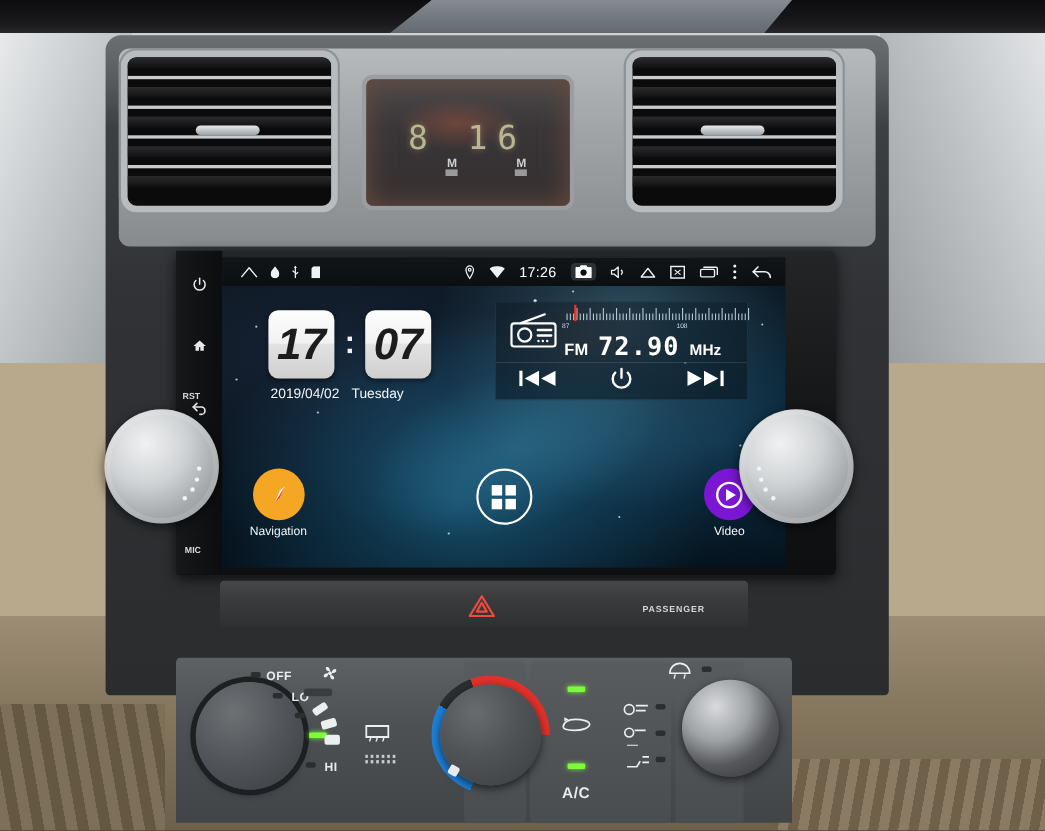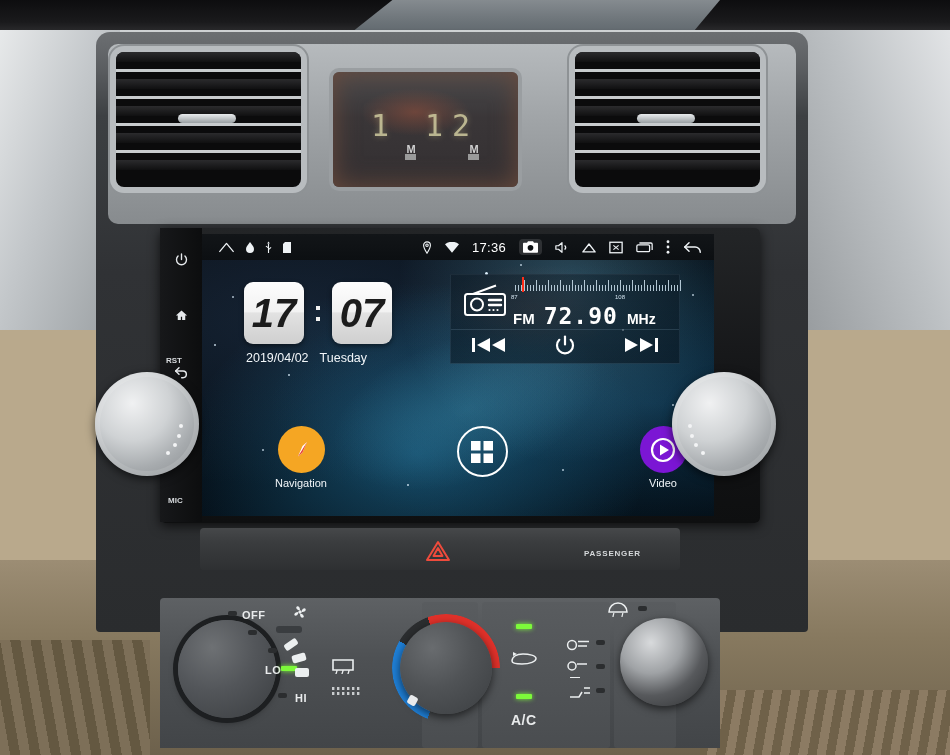--- a/index.html
+++ b/index.html
@@ -129,21 +129,21 @@
   #fm-band{color:#fff;font-size:15px;font-weight:bold;}
   #freq-val{color:#fff;font-size:23px;font-weight:bold;font-family:"DejaVu Sans Mono",monospace;
     letter-spacing:1px;}
   #freq-unit{color:#fff;font-size:14px;font-weight:bold;}
   #radio-ctrls{display:flex;height:33px;align-items:center;}
   #radio-ctrls>div{flex:1;text-align:center;color:#fff;}
 
   
   #dock{position:absolute;left:10px;top:192px;width:492px;display:flex;
     justify-content:space-between;padding:0 12px;box-sizing:border-box;}
-  .app{width:58px;text-align:center;margin-left:48px;}
+  .app{width:58px;text-align:center;}
   .app-ico{width:47px;height:47px;border-radius:50%;margin:0 auto;position:relative;
     display:flex;align-items:center;justify-content:center;}
   .app-lbl{margin-top:4px;color:#f1f5f8;font-size:11px;}
 
   
   #knob-left{left:95px;top:372px;width:104px;height:104px;border-radius:50%;
     background:radial-gradient(circle at 36% 30%,#f0f1f2 0%,#cfd2d4 38%,#a7abae 66%,#85898c 100%);
     box-shadow:0 3px 10px rgba(0,0,0,.6),inset 0 0 0 5px rgba(255,255,255,.12);}
   #knob-right{left:672px;top:372px;width:104px;height:104px;border-radius:50%;
     background:radial-gradient(circle at 36% 30%,#f0f1f2 0%,#cfd2d4 38%,#a7abae 66%,#85898c 100%);
@@ -224,21 +224,21 @@
     <div class="slat"></div>
       <div class="slatgap"></div>
     <div class="slat"></div>
       <div class="slatgap"></div>
     <div class="slat"></div>
     <div class="vent-knob"></div>
   </div>
 
   <div class="layer" id="clock-pod"></div>
   <div class="layer" id="clock-glow"></div>
-  <div class="layer" id="dash-clock-digits">1 12</div>
+  <div class="layer" id="dash-clock-digits">8 16</div>
   <div class="clock-marker" id="cm1">
     <span>M</span><i></i>
   </div>
   <div class="clock-marker" id="cm2">
     <span>M</span><i></i>
   </div>
 
   <div class="layer" id="headunit">
 
     <div id="bezel-left">
@@ -311,21 +311,21 @@
             <svg width="10" height="13" viewBox="0 0 12 16" fill="none" stroke="#eef2f5" stroke-width="1.4">
               <path d="M6 1a4.2 4.2 0 0 1 4.2 4.2C10.2 8.4 6 15 6 15S1.8 8.4 1.8 5.2A4.2 4.2 0 0 1 6 1z"></path>
               <circle cx="6" cy="5.2" r="1.5"></circle>
             </svg>
           </span>
           <span class="sbi">
             <svg width="14" height="11" viewBox="0 0 16 12" fill="#eef2f5">
                 <path d="M8 12 0 2.2A13 13 0 0 1 16 2.2z"></path>
               </svg>
           </span>
-          <span id="sb-clock">17:36</span>
+          <span id="sb-clock">17:26</span>
           <span id="camera-chip">
             <svg width="15" height="12" viewBox="0 0 18 14" fill="#ffffff">
               <path d="M6 0h6l1.2 2H17a1 1 0 0 1 1 1v10a1 1 0 0 1-1 1H1a1 1 0 0 1-1-1V3a1 1 0 0 1 1-1h3.8z"></path>
               <circle cx="9" cy="8" r="3.4" fill="#0c0f12"></circle>
             </svg>
           </span>
           <span class="sbi">
             <svg width="14" height="13" viewBox="0 0 16 14" fill="none" stroke="#eef2f5" stroke-width="1.4" stroke-linejoin="round">
               <path d="M1 5h3l4-3.5v11L4 9H1z"></path>
                 <path d="M11 4.5c1.4 1.4 1.4 3.6 0 5"></path>
@@ -558,21 +558,21 @@
   <div class="layer" id="passenger-lbl">PASSENGER</div>
 
   <div class="layer" id="climate">
     <div class="cl-seg" style="left:262px;top:4px;width:56px;height:146px"></div>
     <div class="cl-seg" style="left:322px;top:4px;width:128px;height:146px"></div>
     <div class="cl-seg" style="left:454px;top:4px;width:62px;height:146px"></div>
   </div>
 
   <div class="layer" id="cl-fanknob"></div>
   <div class="cl-txt" style="left:242px;top:609px">OFF</div>
-  <div class="cl-txt" style="left:265px;top:664px">LO</div>
+  <div class="cl-txt" style="left:265px;top:628px">LO</div>
   <div class="cl-txt" style="left:295px;top:692px">HI</div>
   <div class="layer" style="left:292px;top:604px;width:16px;height:16px;">
     <svg width="16" height="16" viewBox="0 0 16 16" fill="#eceff0">
       <circle cx="8" cy="8" r="1.7"></circle>
       <path d="M8 6.3C8 3.5 6.6 1.8 4.9 2.4 3.5 3 4.3 5.3 6.2 6.1z"></path>
       <path d="M9.7 8c2.8 0 4.5-1.4 3.9-3.1-.6-1.4-2.9-.6-3.7 1.3z"></path>
       <path d="M8 9.7c0 2.8 1.4 4.5 3.1 3.9 1.4-.6.6-2.9-1.3-3.7z"></path>
       <path d="M6.3 8c-2.8 0-4.5 1.4-3.9 3.1.6 1.4 2.9.6 3.7-1.3z"></path>
     </svg>
   </div>

